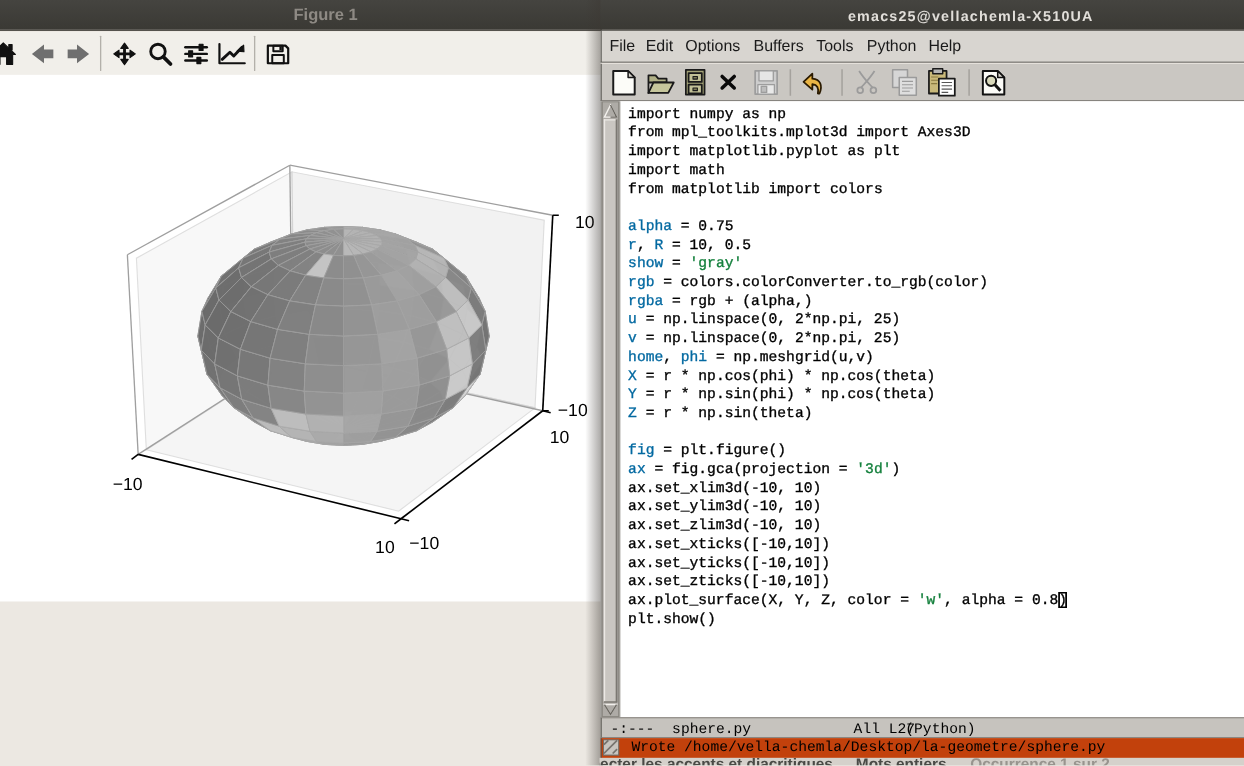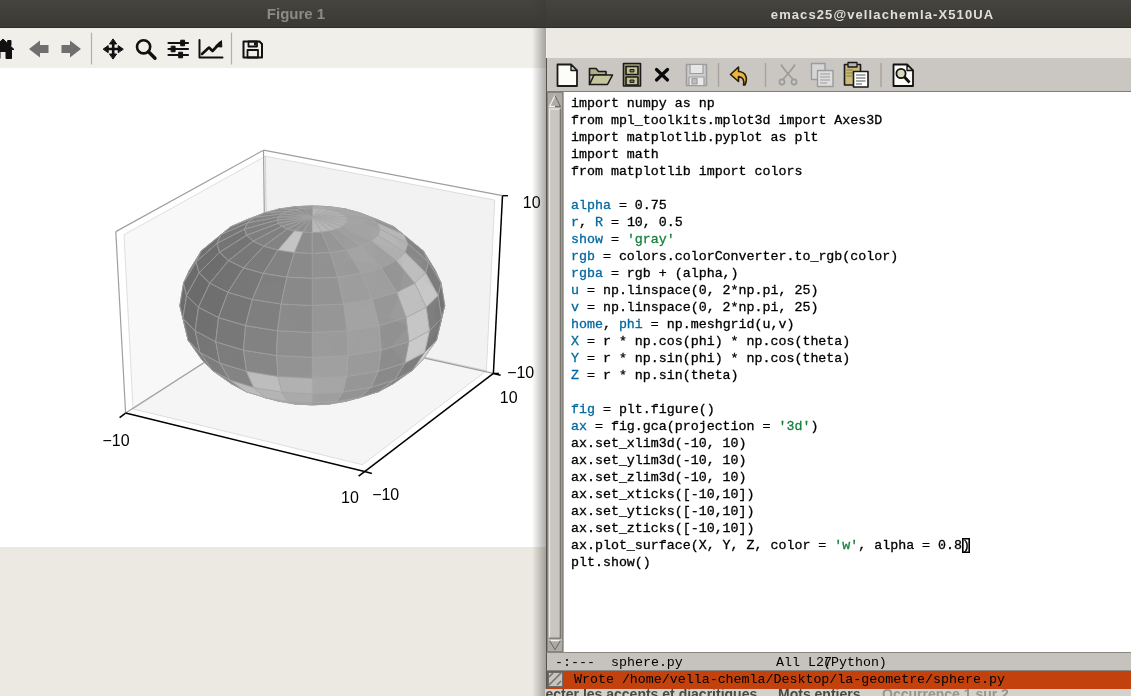--- a/index.html
+++ b/index.html
@@ -701,20 +701,29 @@
 </g>
 </svg></div>
 </div>
 <div id="grayarea" class="abs"></div>
 <div id="shadow1" class="abs"></div>
 
 <div id="emacs" class="abs">
   <div id="etitle" class="abs">
         <span>emacs25@vellachemla-X510UA</span>
       </div>
+  <div id="emenu" class="abs">
+    <span style="left:7px">File</span>
+        <span style="left:40px">Edit</span>
+        <span style="left:76px">Options</span>
+        <span style="left:138px">Buffers</span>
+        <span style="left:195px">Tools</span>
+        <span style="left:241px">Python</span>
+        <span style="left:297px">Help</span>
+  </div>
   <div id="etoolbar" class="abs"><svg width="584" height="34" viewBox="0 58 584 34">
 <g stroke-linejoin="round">
 
 <path d="M 10.5 64.5 L 24 64.5 L 30 70.5 L 30 86 L 10.5 86 z" fill="#fcfcf8" stroke="#1a1a1a" stroke-width="1.8"></path>
 <path d="M 24 64.5 L 24 70.5 L 30 70.5 z" fill="#d8d5cc" stroke="#1a1a1a" stroke-width="1.4"></path>
 
 <g stroke="#1a1a1a" stroke-width="1.6">
  <path d="M 42.5 84.5 L 42.5 68.5 L 49 68.5 L 51.5 71.5 L 59 71.5 L 59 75 L 42.5 75 z" fill="#b0b086"></path>
  <path d="M 42.5 84.5 L 47 75 L 65.5 75 L 60.5 84.5 z" fill="#c6c69c"></path>
 </g>

